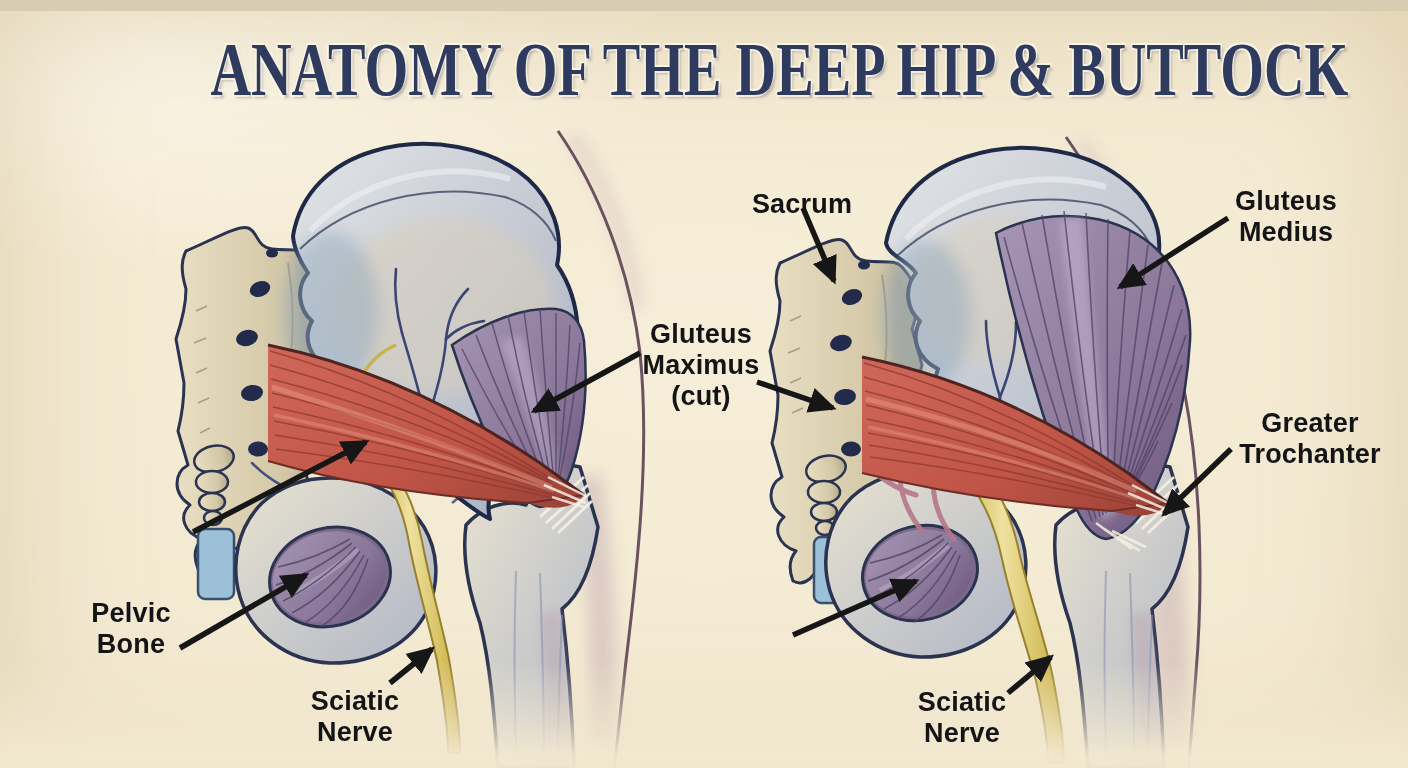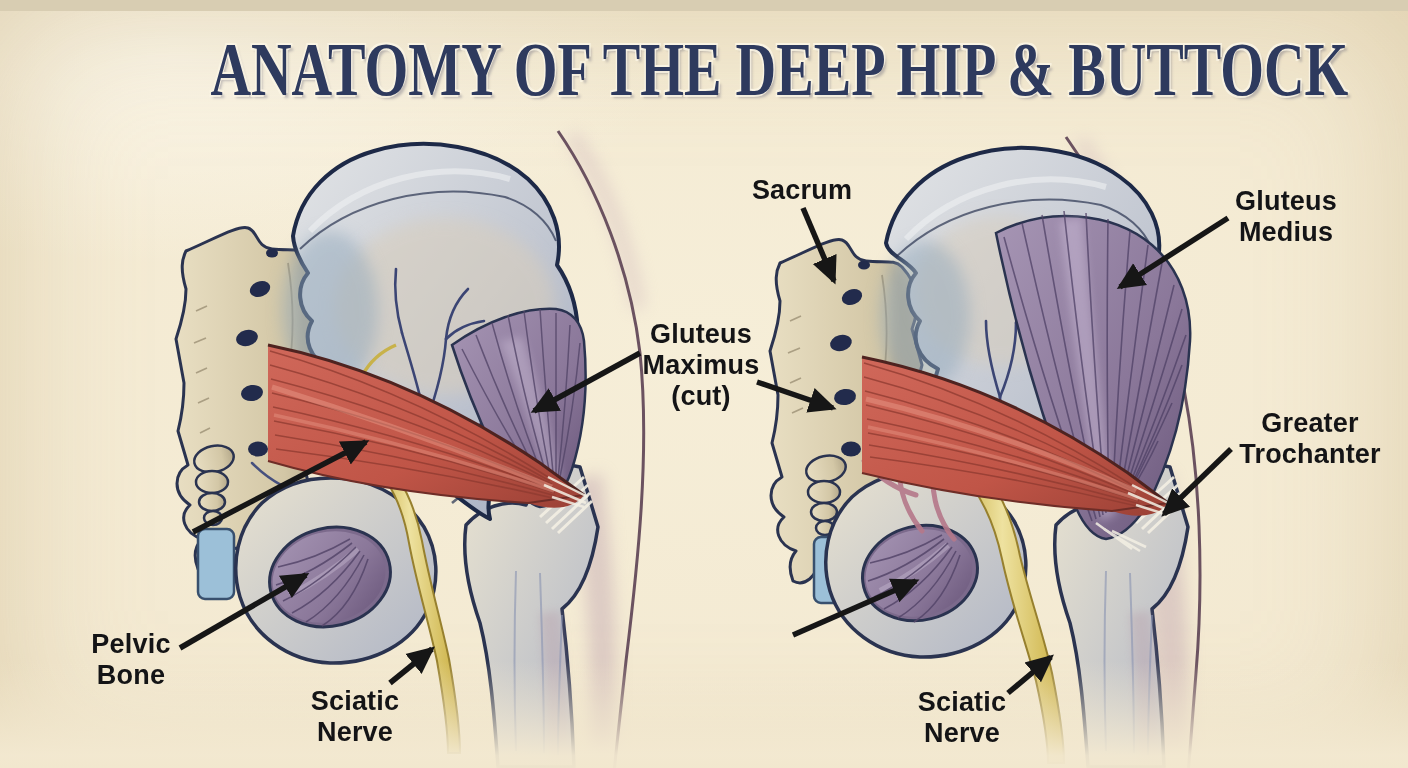--- a/index.html
+++ b/index.html
@@ -403,28 +403,28 @@
       <line x1="640" y1="342" x2="534" y2="400" marker-end="url(#ah)"></line>
       <line x1="757" y1="371" x2="833" y2="397" marker-end="url(#ah)"></line>
       <line x1="803" y1="197" x2="834" y2="270" marker-end="url(#ah)"></line>
       <line x1="1228" y1="207" x2="1120" y2="276" marker-end="url(#ah)"></line>
       <line x1="1231" y1="438" x2="1164" y2="503" marker-end="url(#ah)"></line>
       <line x1="793" y1="624" x2="916" y2="570" marker-end="url(#ah)"></line>
       <line x1="1008" y1="682" x2="1051" y2="646" marker-end="url(#ah)"></line>
     </g>
   </svg>
 
-  <div class="label" style="left:131px;top:649px;">Pelvic
+  <div class="label" style="left:131px;top:618px;">Pelvic
 Bone</div>
   <div class="label" style="left:355px;top:706px;">Sciatic
 Nerve</div>
   <div class="label" style="left:701px;top:355px;">Gluteus
 Maximus
 (cut)</div>
-  <div class="label" style="left:802px;top:180px;">Sacrum</div>
+  <div class="label" style="left:802px;top:194px;">Sacrum</div>
   <div class="label" style="left:1286px;top:206px;">Gluteus
 Medius</div>
   <div class="label" style="left:1310px;top:428px;text-align:center;">Greater
 Trochanter</div>
   <div class="label" style="left:962px;top:707px;">Sciatic
 Nerve</div>
 
 </div>
 
 </body></html>

